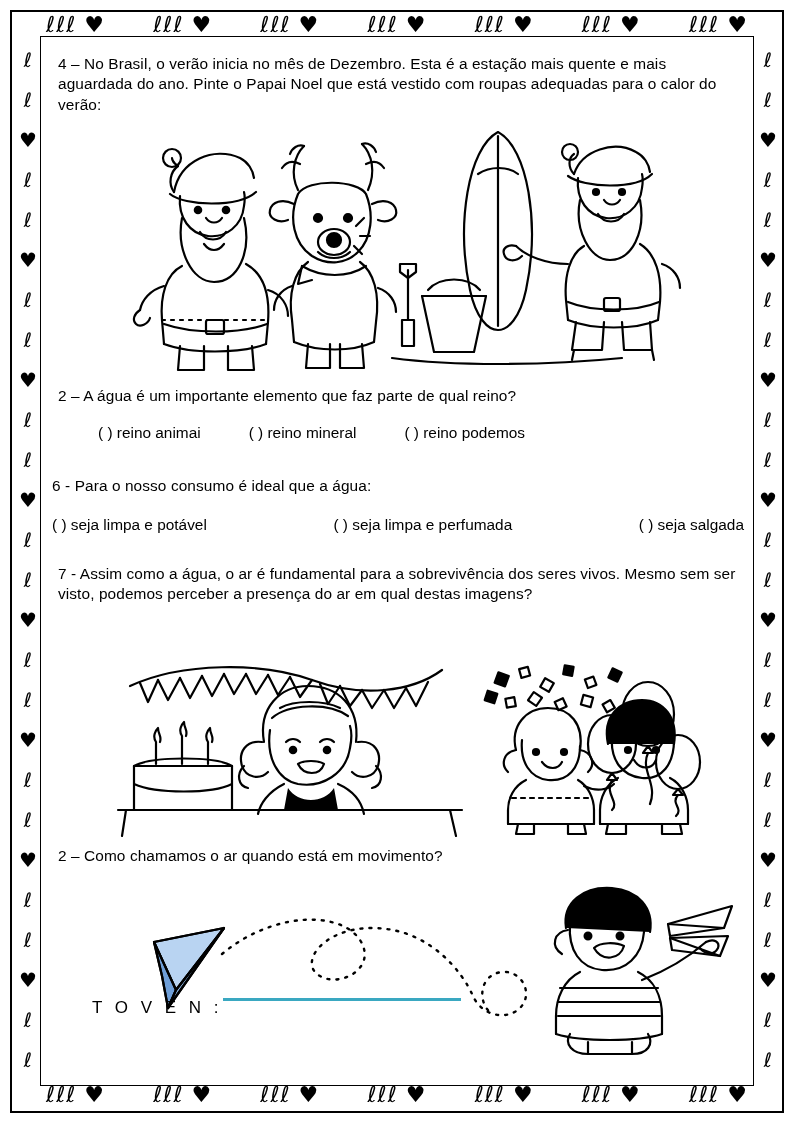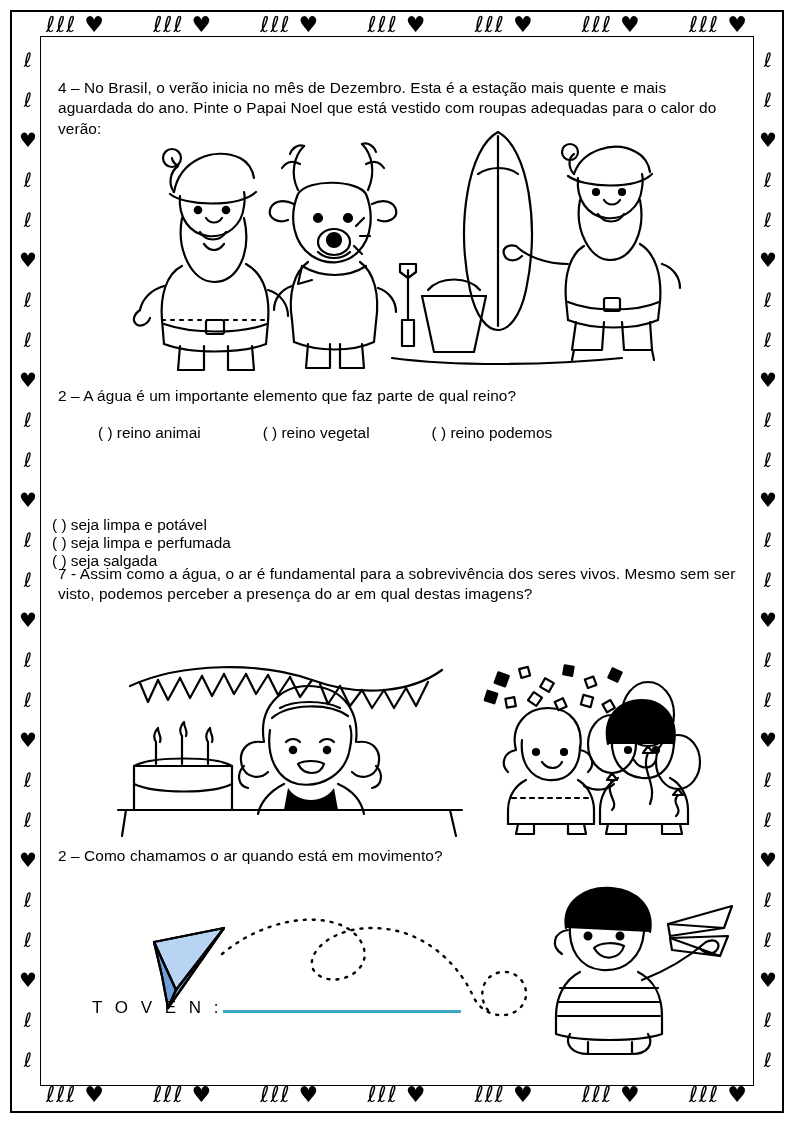--- a/index.html
+++ b/index.html
@@ -81,47 +81,46 @@
     width: 692px;
     height: 1030px;
   }
 
   .q-text {
     font-size: 15.4px;
     line-height: 1.33;
     letter-spacing: 0.1px;
   }
 
-  .q4 { position: absolute; left: 6px; top: 8px; width: 680px; margin-top: 24px; }
+  .q4 { position: absolute; left: 6px; top: 8px; width: 680px; }
   .q5 { position: absolute; left: 6px; top: 340px; width: 680px; }
   .q5-opts {
     position: absolute; left: 6px; top: 378px; width: 680px;
     font-size: 15.4px;
     display: flex;
-    gap: 62px;
+    gap: 48px;
     padding-left: 40px;
     box-sizing: border-box;
   }
   .q6 { position: absolute; left: 0px; top: 430px; width: 690px; }
   .q6-opts {
     position: absolute; left: 0px; top: 470px; width: 692px;
     font-size: 15.4px;
     display: flex;
     justify-content: space-between;
-    flex-direction: column;
   }
   .q7 { position: absolute; left: 6px; top: 518px; width: 686px; }
   .q8 { position: absolute; left: 6px; top: 800px; width: 680px; }
 
   .answer-line {
     position: absolute;
     left: 40px;
     top: 952px;
     display: flex;
-    align-items: flex-end;
+    align-items: flex-start;
     gap: 0;
   }
   .answer-label {
     font-size: 17px;
     letter-spacing: 4px;
   }
   .answer-rule {
     width: 238px;
     height: 0;
     border-bottom: 3px solid #3aa8c1;
@@ -345,24 +344,25 @@
           <path d="M500 208 L502 236 L530 236 L528 208"></path>
           <path d="M452 236 L450 246"></path>
           <path d="M530 236 L532 246"></path>
         </g>
       </svg>
     </div>
 
     <div class="q-text q5">2 –  A água é um importante elemento que faz parte de qual reino?</div>
     <div class="q5-opts">
       <span>(   ) reino animai</span>
-      <span>(   ) reino vegetal</span>
+      <span>(   ) reino mineral</span>
       <span>(   ) reino podemos</span>
     </div>
 
+    <div class="q-text q6">6 - Para o nosso consumo é ideal que a água:</div>
     <div class="q6-opts">
       <span>(   ) seja limpa e potável</span>
       <span>(   ) seja limpa e perfumada</span>
       <span>(   ) seja salgada</span>
     </div>
 
     <div class="q-text q7">7 - Assim como a água, o ar é fundamental para a sobrevivência dos seres vivos. Mesmo sem ser visto, podemos perceber a presença do ar em qual destas imagens?</div>
 
     <div class="ill ill-party">
       <svg width="600" height="180" viewBox="0 0 600 180" fill="none" stroke="#000" stroke-width="2.2" stroke-linecap="round" stroke-linejoin="round">

